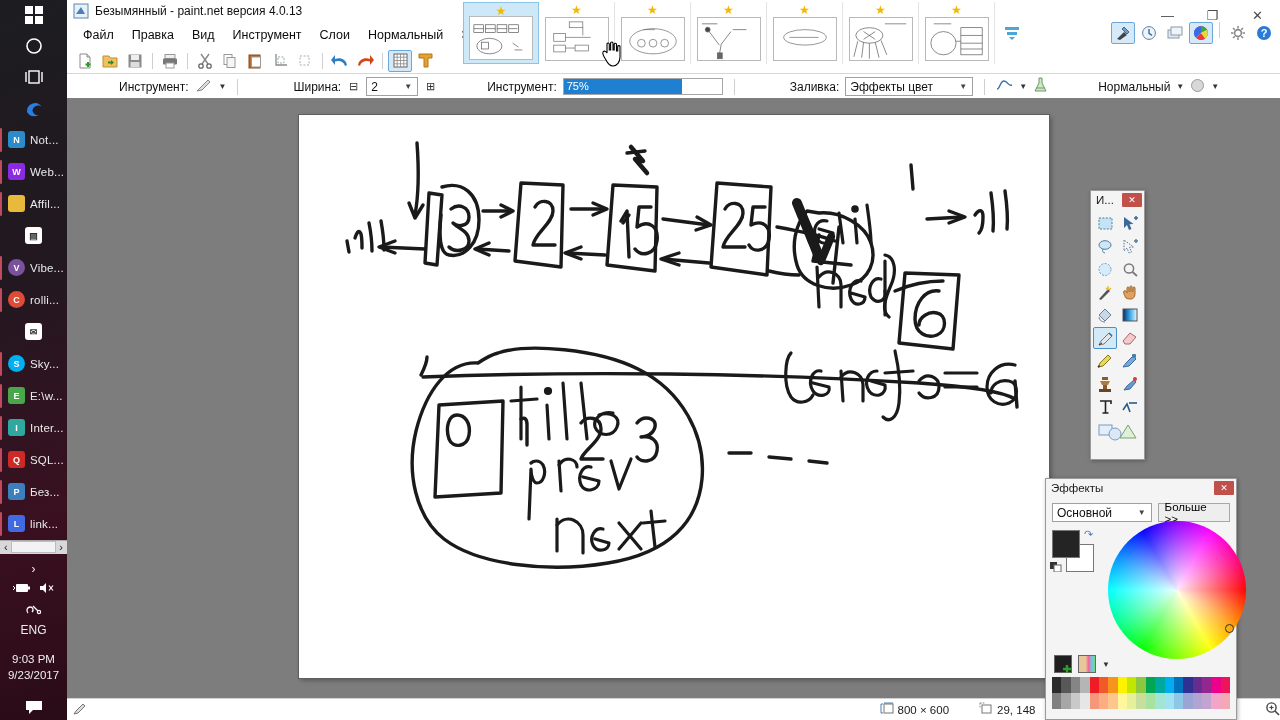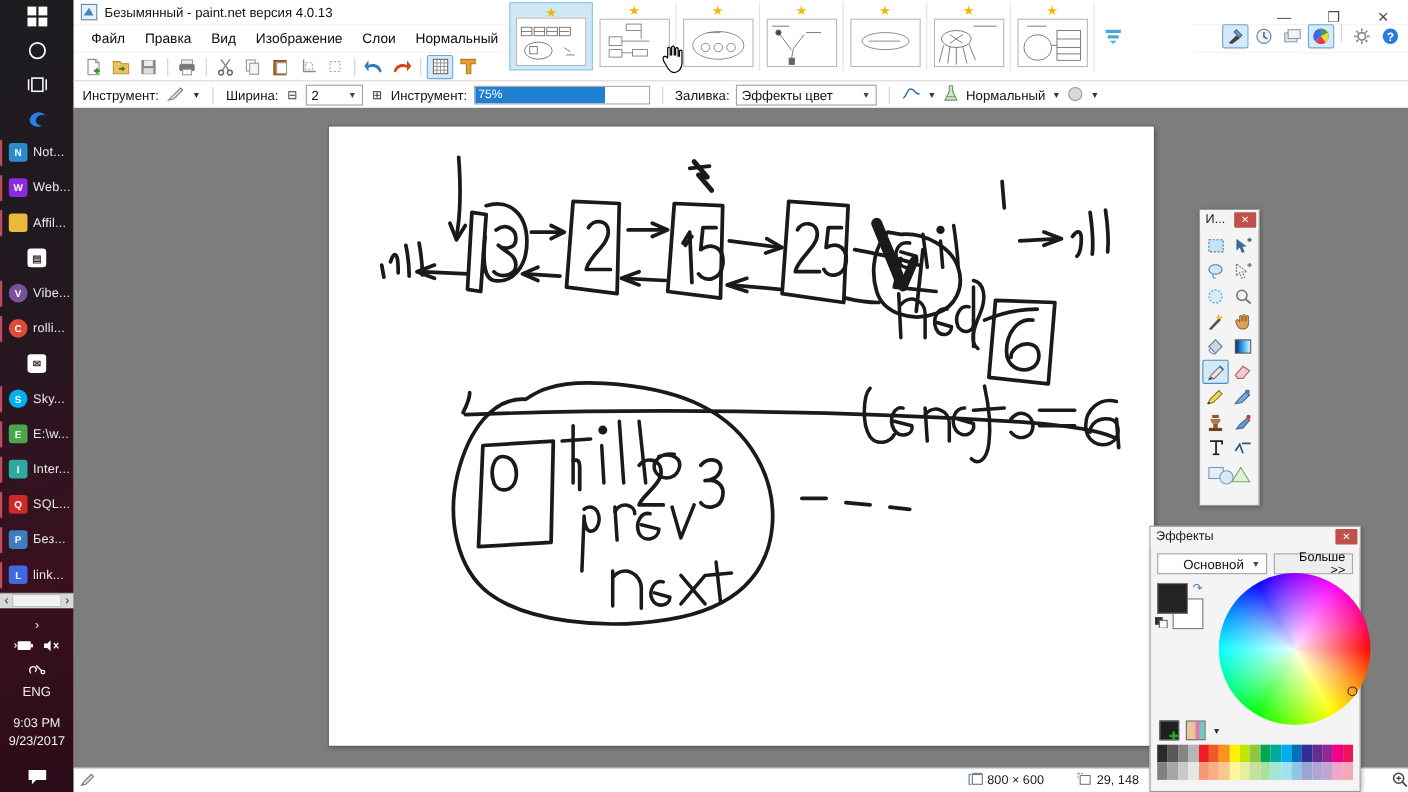--- a/index.html
+++ b/index.html
@@ -81,21 +81,21 @@
   .tbtn { width: 24px; height: 22px; display: flex; align-items: center; justify-content: center; }
   .tbtn.sel { border: 1px solid #6ba7d8; background: #d6e9f8; border-radius: 2px; }
   .tsep { width: 1px; height: 16px; background: #cfcfcf; margin: 0 4px; }
 
   
   #toolbar2 {
     height: 26px; background: #fff; display: flex; align-items: center;
     padding-left: 8px; gap: 6px; font-size: 12px; color: #111;
     border-bottom: 1px solid #cfcfcf;
   }
-  #toolbar2 .lbl { font-size: 12px; }
+  #toolbar2 .lbl { font-size: 12px; margin-left: 44px; }
   #toolbar2 .sep { width: 1px; height: 16px; background: #cfcfcf; margin: 0 5px; }
   .combo {
     height: 19px; border: 1px solid #a0a0a0; background: #fff;
     display: flex; align-items: center; padding: 0 2px 0 4px;
     font-size: 12px; color: #111; gap: 4px;
   }
   .combo .cv { flex: 1; }
   .combo .arr { font-size: 8px; color: #444; padding: 0 3px; }
   .tiny-btn { width: 13px; height: 13px; display:flex; align-items:center; justify-content:center;
               font-size: 11px; color: #333; }
@@ -168,21 +168,21 @@
     padding: 3px 2px; justify-items: center;
   }
   .tool-cell {
     width: 24px; height: 22px; display: flex; align-items: center; justify-content: center;
     border: 1px solid transparent; border-radius: 2px;
   }
   .tool-cell.sel { border-color: #4a90c4; background: #d3e9f7; }
   #toolgrid-last { display: flex; justify-content: center; padding-bottom: 4px; }
 
   #palettewin { left: 978px; top: 478px; width: 192px; height: 242px; }
-  #pal-body { padding: 6px; text-align: right; }
+  #pal-body { padding: 6px; }
   #pal-row1 { display: flex; gap: 6px; align-items: center; }
   #pal-combo { width: 100px; }
   #pal-more {
     height: 19px; border: 1px solid #a8a8a8; background: #eee; font-size: 11.5px;
     display: flex; align-items: center; justify-content: center; padding: 0 6px;
   }
   #pal-swatches { position: relative; width: 46px; height: 44px; margin-top: 8px; }
   #sw-primary { position: absolute; left: 0; top: 0; width: 28px; height: 28px; border: 1px solid #777; }
   #sw-secondary { position: absolute; left: 14px; top: 14px; width: 28px; height: 28px; background: #fff; border: 1px solid #777; }
   #sw-swap { position: absolute; left: 32px; top: -2px; font-size: 11px; color: #4a7ebb; }
@@ -361,21 +361,21 @@
         <div class="wc">—</div>
         <div class="wc">❐</div>
         <div class="wc close">✕</div>
       </div>
     </div>
 
     <div id="menubar">
       <span class="menu-item">Файл</span>
       <span class="menu-item">Правка</span>
       <span class="menu-item">Вид</span>
-      <span class="menu-item">Изображение</span>
+      <span class="menu-item">Инструмент</span>
       <span class="menu-item">Слои</span>
       <span class="menu-item">Нормальный</span>
       <span class="menu-item">Эффекты</span>
     </div>
 
     <div id="maintoolbar">
       <div class="tbtn">
         <svg width="16" height="16" viewBox="0 0 16 16">
             <path d="M3 1 h7 l3 3 v11 h-10 z" fill="#fff" stroke="#8a8a8a"></path>
             <path d="M10 1 v3 h3" fill="#ddd" stroke="#8a8a8a"></path>

